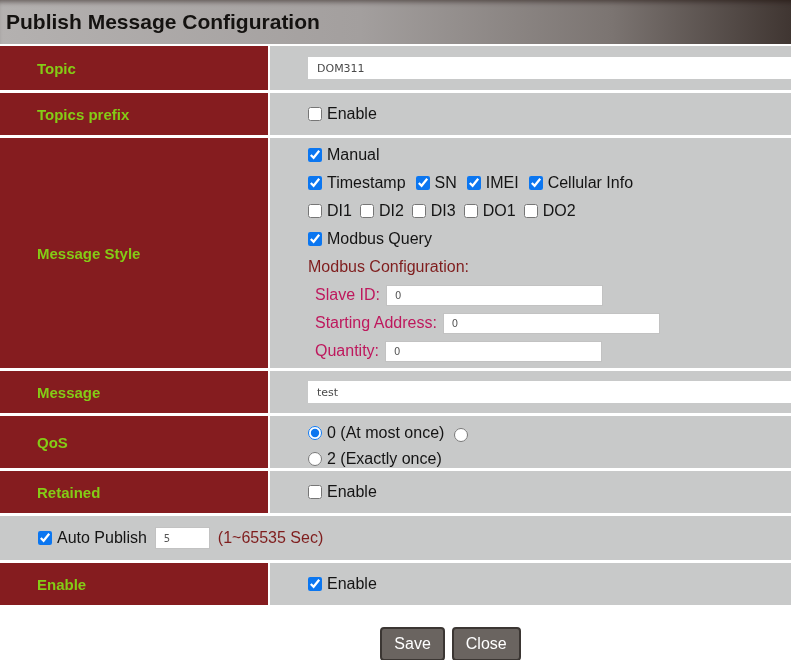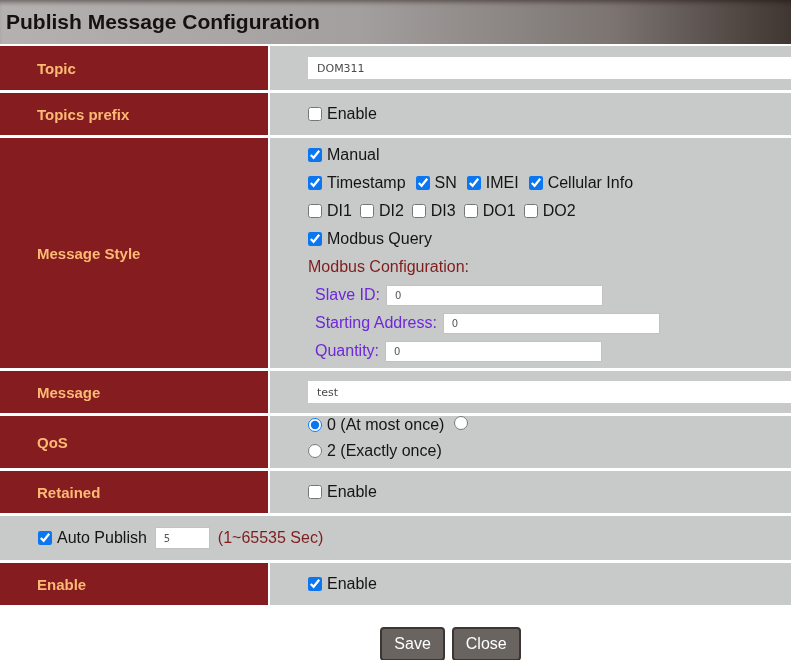--- a/index.html
+++ b/index.html
@@ -25,21 +25,21 @@
   }
   .titlebar h1{
     margin:0;padding-left:6px;font-size:21px;font-weight:bold;color:#141210;
     letter-spacing:0px;
   }
   
   .row{display:flex;margin-bottom:3px;}
   .label-cell{
     box-sizing:border-box;width:270px;flex:0 0 270px;background:var(--maroon);
     border-right:2px solid #fff;display:flex;align-items:center;
-    padding-left:37px;color:#fdba74;font-weight:bold;font-size:15px;
+    padding-left:37px;color:#84cc16;font-weight:bold;font-size:15px;
   }
   .content-cell{
     flex:1;background:var(--row-gray);box-sizing:border-box;
     padding-left:38px;display:flex;align-items:center;
   }
   .h44{height:44px}.h42{height:42px}.h52{height:52px}
   
   .content-cell.stack{display:block;padding-top:3px;padding-bottom:3px;}
   .ms-line{display:flex;align-items:center;height:28px;}
   .gap10>*{margin-right:10px;} .gap8>*{margin-right:8px;justify-content:center;}
@@ -56,23 +56,23 @@
   .small-input{
     box-sizing:border-box;width:217px;height:21px;border:1px solid #c2c2c2;outline:none;
     background:#fff;font:10px "DejaVu Sans",sans-serif;color:#555;padding:0 8px;
   }
   .tiny-input{
     box-sizing:border-box;width:55px;height:22px;border:1px solid #c2c2c2;outline:none;
     background:#fff;font:10px "DejaVu Sans",sans-serif;color:#555;padding:0 8px;
     margin:0 8px;
   }
   .plain-label{font-size:16px;color:#7f1d1d;}
-  .inline-label{font-size:16px;color:#6d28d9;margin-right:6px;}
+  .inline-label{font-size:16px;color:#be185d;margin-right:6px;}
   .qos-cell{flex-direction:column;align-items:flex-start;justify-content:center;}
-  .qos-line{display:flex;align-items:flex-start;height:26px;}
+  .qos-line{display:flex;align-items:flex-end;height:26px;}
   .qos-line .radio{margin-right:10px;}
   
   .actions{width:901px;margin-top:22px;display:flex;justify-content:center;gap:7px;}
   .actions button{
     background:var(--button-bg);border:2px solid var(--button-border);border-radius:4px;
     color:#fff;font-family:"Liberation Sans",sans-serif;font-size:16px;
     padding:4px 12px;height:34px;cursor:pointer;
   }
 </style>
 </head>

